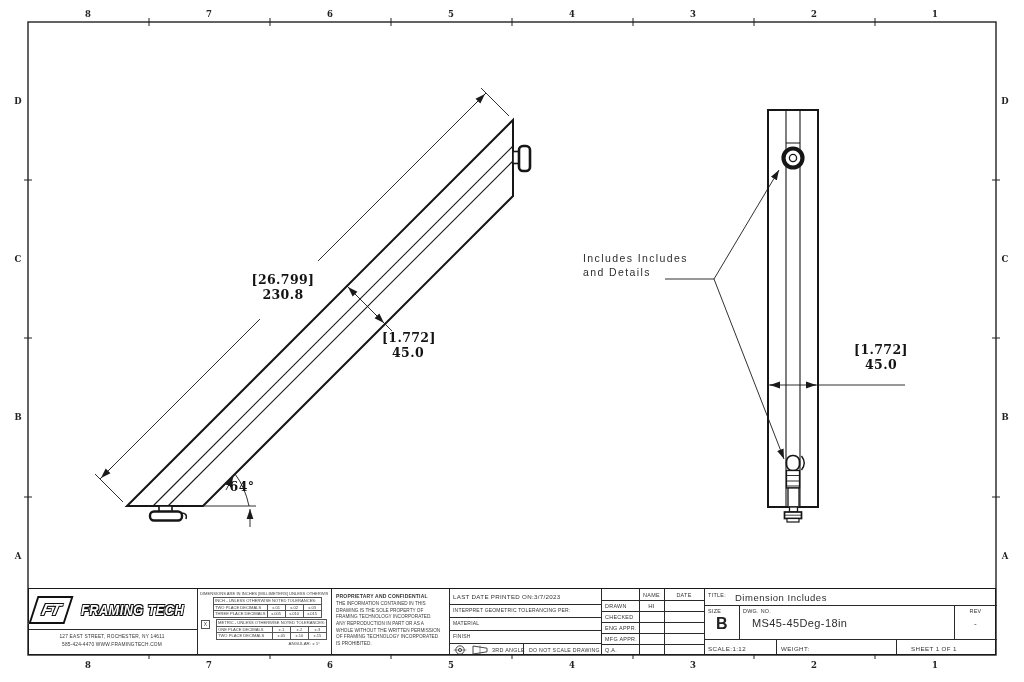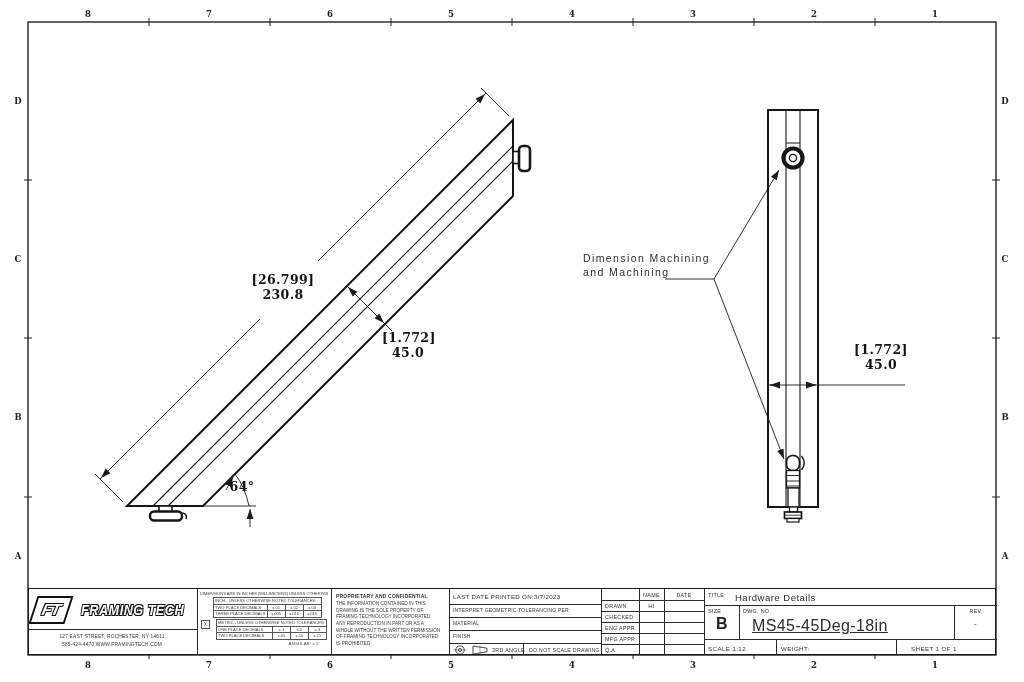--- a/index.html
+++ b/index.html
@@ -38,21 +38,21 @@
       white-space:nowrap;}
   td.num{width:15px;text-align:center;}
   .xrow{display:flex;margin-top:1.5px;}
   .xbox{width:7px;height:7px;border:0.8px solid #555;font-size:5px;line-height:7px;
       text-align:center;color:#444;margin:1px 2px 0 1px;}
   .tol-ang{text-align:right;margin-right:8px;margin-top:1px;font-size:4.4px;}
   .prop{position:absolute;left:307px;top:4px;width:106px;}
   .prop-h{font-size:5px;font-weight:bold;letter-spacing:.2px;color:#333;margin-bottom:2px;}
   .prop-b{font-size:4.7px;line-height:1.42;color:#3a3a3a;}
   .ttl{position:absolute;font-size:9.5px;letter-spacing:.5px;color:#2d2d2d;}
-  .dwg{position:absolute;font-size:16px;letter-spacing:.4px;color:#2d2d2d;text-decoration:underline;}
+  .dwg{position:absolute;font-size:11px;letter-spacing:.4px;color:#2d2d2d;}
   .size-b{position:absolute;font-size:16px;font-weight:bold;color:#222;}
   .foot{position:absolute;font-size:6.2px;letter-spacing:.4px;color:#333;white-space:nowrap;}
 </style>
 </head>
 <body>
 
 <svg class="abs" style="left:0;top:0" width="1024" height="682" viewBox="0 0 1024 682">
   <defs>
     <marker id="arw" markerUnits="userSpaceOnUse" markerWidth="11" markerHeight="8" refX="10" refY="4" orient="auto">
       <path d="M0,0.6 L10,4 L0,7.4 Z" fill="#1a1a1a"></path>
@@ -183,22 +183,22 @@
 <div class="dim" style="left:382px;top:331px;width:52px">
   <div>[1.772]</div>
   <div>45.0</div>
 </div>
 <div class="dim" style="left:226px;top:480px;width:32px">64°</div>
 <div class="dim" style="left:853px;top:343px;width:56px">
   <div>[1.772]</div>
   <div>45.0</div>
 </div>
 <div class="note-text" style="left:583px;top:251px">
-  <div>Dimension Machining</div>
-  <div>and Machining</div>
+  <div>Includes Includes</div>
+  <div>and Details</div>
 </div>
 
 <div class="tb">
 
   <div class="vl" style="left:168px;top:0;bottom:0"></div>
   <div class="vl" style="left:302px;top:0;bottom:0"></div>
   <div class="vl" style="left:420px;top:0;bottom:0"></div>
   <div class="vl" style="left:572px;top:0;bottom:0"></div>
   <div class="vl" style="left:675px;top:0;bottom:0"></div>
 
@@ -298,21 +298,21 @@
   <div class="lbl" style="left:576px;top:14px">DRAWN</div>
   <div class="lbl" style="left:610px;top:13.5px;width:25px;text-align:center;font-size:6px">HI</div>
   <div class="lbl" style="left:576px;top:25px">CHECKED</div>
   <div class="lbl" style="left:576px;top:36px">ENG APPR.</div>
   <div class="lbl" style="left:576px;top:47px">MFG APPR.</div>
   <div class="lbl" style="left:576px;top:58px">Q.A.</div>
 
   <div class="hl" style="left:675px;top:16px;width:293px"></div>
   <div class="hl" style="left:675px;top:50px;width:293px"></div>
   <div class="lbl" style="left:679px;top:3px">TITLE:</div>
-  <div class="ttl" style="left:706px;top:3px">Hardware Details</div>
+  <div class="ttl" style="left:706px;top:3px">Dimension Includes</div>
   <div class="vl" style="left:710px;top:16px;height:34px"></div>
   <div class="vl" style="left:925px;top:16px;height:34px"></div>
   <div class="lbl" style="left:679px;top:18.5px">SIZE</div>
   <div class="size-b" style="left:687px;top:26px">B</div>
   <div class="lbl" style="left:714px;top:18.5px">DWG. NO.</div>
   <div class="dwg" style="left:723px;top:28px">MS45-45Deg-18in</div>
   <div class="lbl" style="left:925px;top:18.5px;width:43px;text-align:center">REV</div>
   <div class="lbl" style="left:925px;top:30px;width:43px;text-align:center;font-size:8px">-</div>
   <div class="vl" style="left:747px;top:50px;bottom:0"></div>
   <div class="vl" style="left:867px;top:50px;bottom:0"></div>

